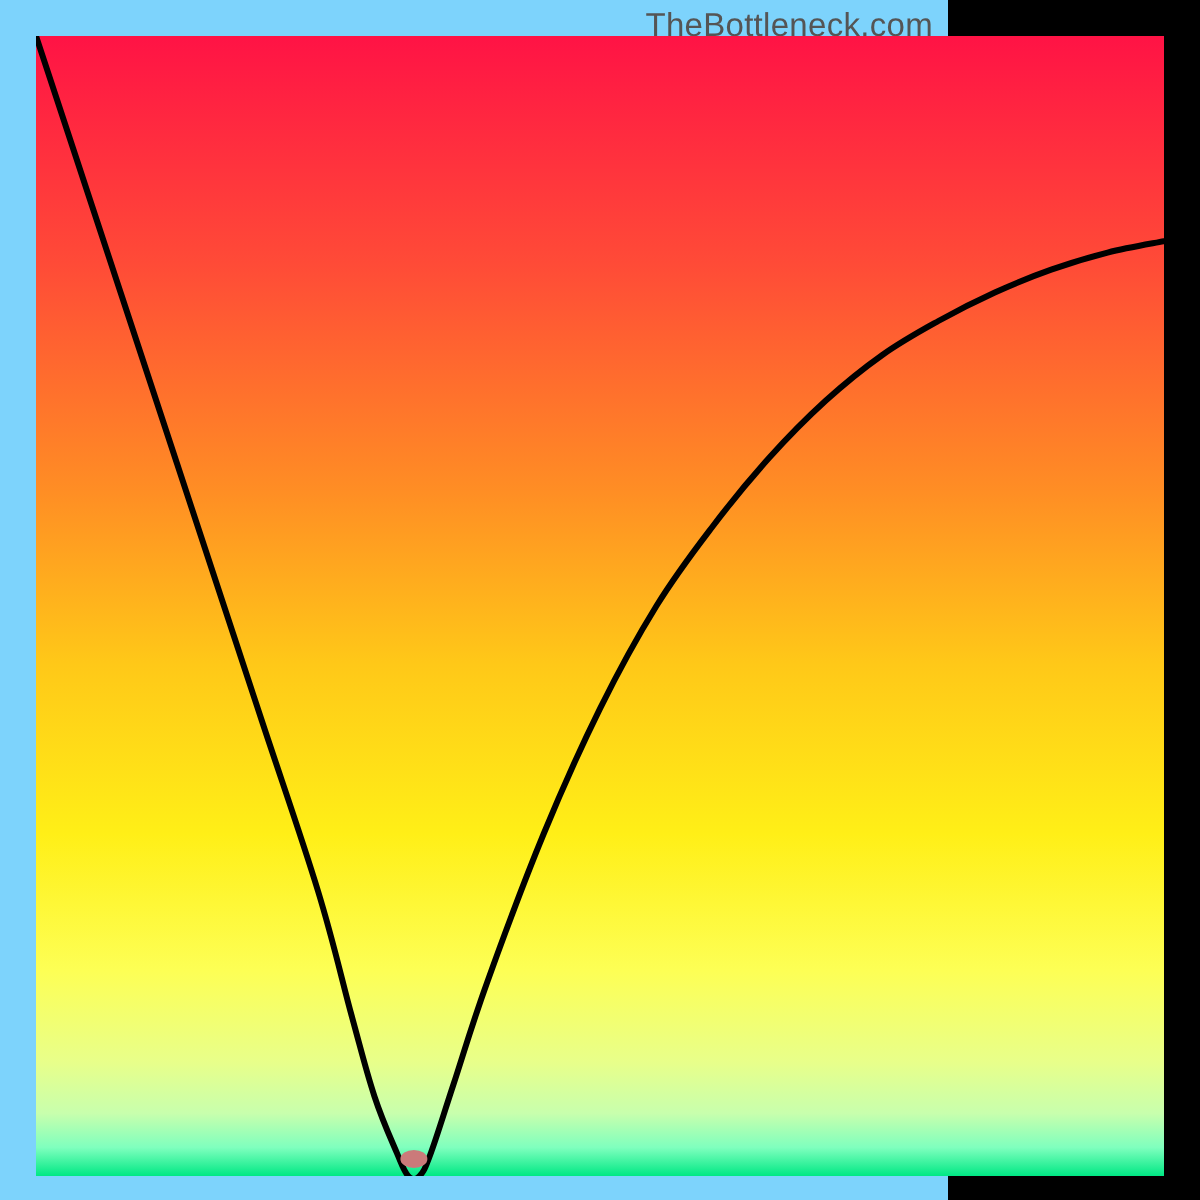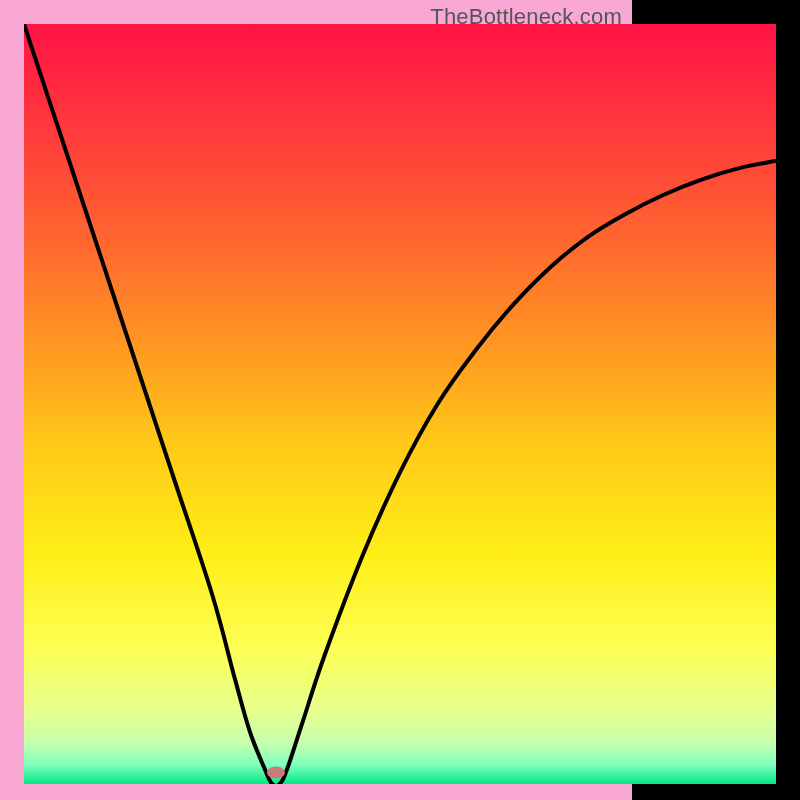--- a/index.html
+++ b/index.html
@@ -9,21 +9,21 @@
     height: 800px;
     background: #000;
     overflow: hidden;
   }
   .frame {
     position: absolute;
     top: 0;
     left: 0;
     width: 632px;
     height: 800px;
-    background: #f9a8d4;
+    background: #7dd3fc;
   }
   .watermark {
     position: absolute;
     top: 4px;
     right: 10px;
     font-family: Arial, Helvetica, sans-serif;
     font-size: 22px;
     color: #555;
     letter-spacing: 0.2px;
   }

